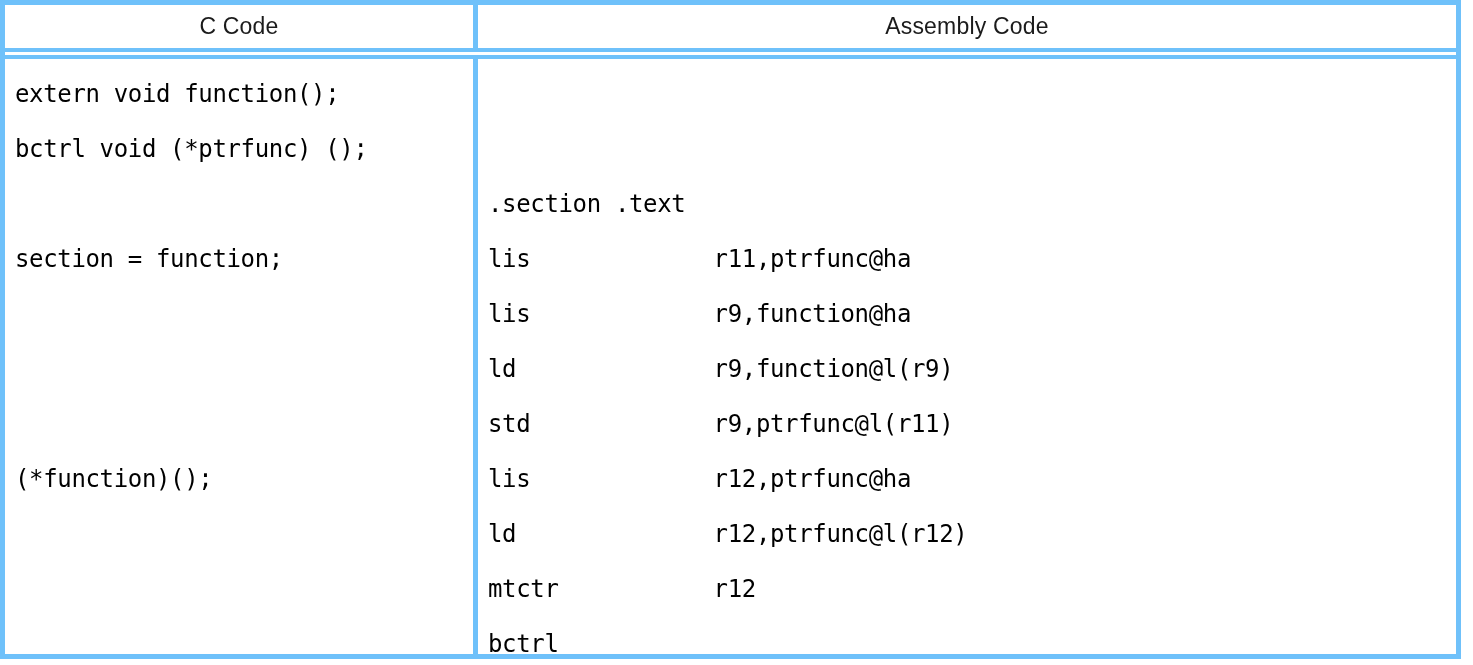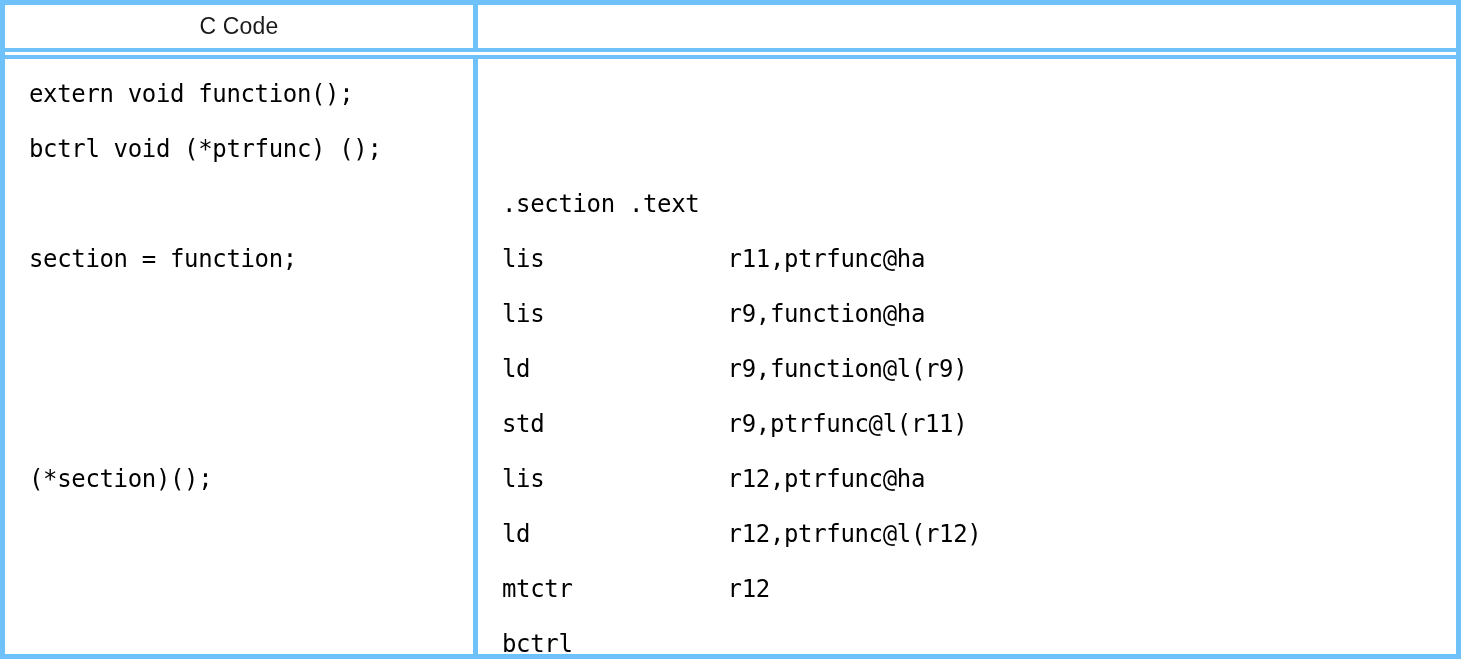--- a/index.html
+++ b/index.html
@@ -90,21 +90,21 @@
     width: 473px;
     flex: 0 0 473px;
     border-right: 5px solid #6FC1FA;
   }
   .body-cell.asm-col {
     flex: 1 1 auto;
   }
 
   .code-block {
     margin: 0;
-    padding: 8px 0 0 24px;
+    padding: 8px 0 0 10px;
     font-family: "DejaVu Sans Mono", "Liberation Mono", monospace;
     font-size: 24px;
     line-height: 55px;
     color: #000000;
     white-space: pre;
     letter-spacing: -0.35px;
   }
 
   .code-line {
     height: 55px;
@@ -115,26 +115,27 @@
   }
 </style>
 </head>
 <body>
 
 <div class="code-table">
   <div class="table-inner">
 
     <div class="head-row">
       <div class="head-cell c-col">C Code</div>
+      <div class="head-cell asm-col">Assembly Code</div>
     </div>
 
     <div class="body-row">
 
       <div class="body-cell c-col">
-        <pre class="code-block"><div class="code-line">extern void function();</div><div class="code-line">bctrl void (*ptrfunc) ();</div><div class="code-line blank"></div><div class="code-line">section = function;</div><div class="code-line blank"></div><div class="code-line blank"></div><div class="code-line blank"></div><div class="code-line">(*section)();</div></pre>
+        <pre class="code-block"><div class="code-line">extern void function();</div><div class="code-line">bctrl void (*ptrfunc) ();</div><div class="code-line blank"></div><div class="code-line">section = function;</div><div class="code-line blank"></div><div class="code-line blank"></div><div class="code-line blank"></div><div class="code-line">(*function)();</div></pre>
       </div>
 
       <div class="body-cell asm-col">
         <pre class="code-block"><div class="code-line blank"></div><div class="code-line blank"></div><div class="code-line">.section .text</div><div class="code-line">lis             r11,ptrfunc@ha</div><div class="code-line">lis             r9,function@ha</div><div class="code-line">ld              r9,function@l(r9)</div><div class="code-line">std             r9,ptrfunc@l(r11)</div><div class="code-line">lis             r12,ptrfunc@ha</div><div class="code-line">ld              r12,ptrfunc@l(r12)</div><div class="code-line">mtctr           r12</div><div class="code-line">bctrl</div></pre>
       </div>
 
     </div>
   </div>
 </div>
 

